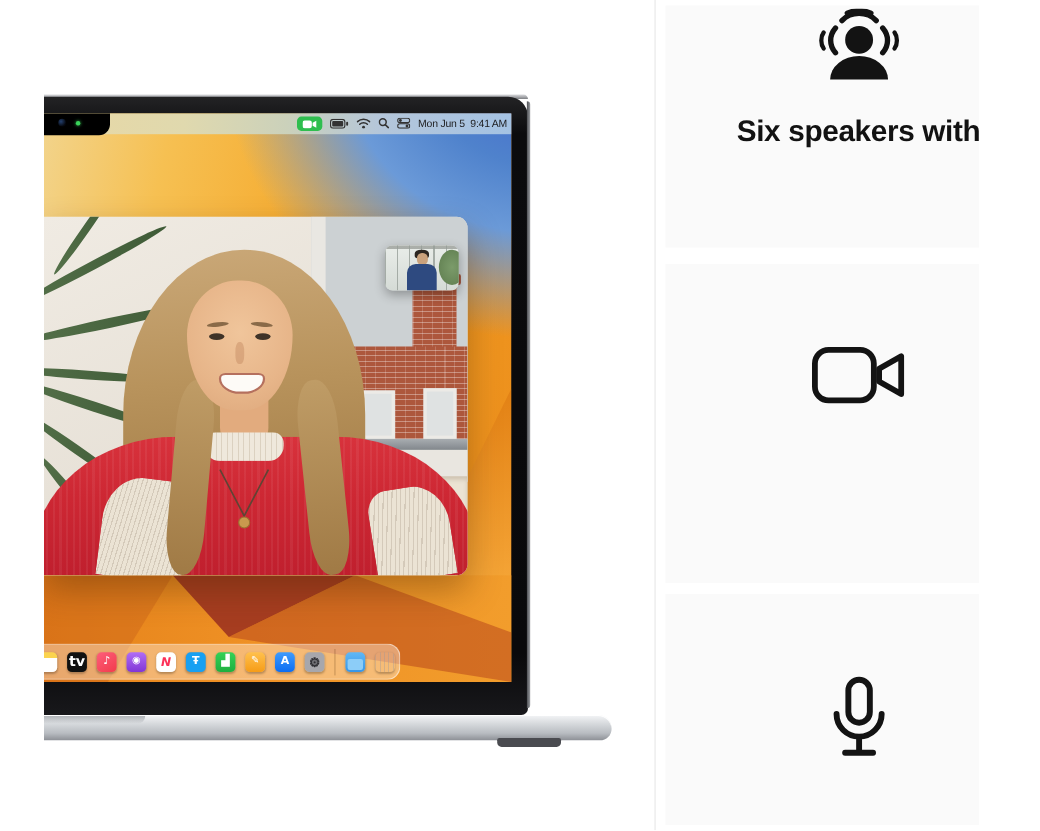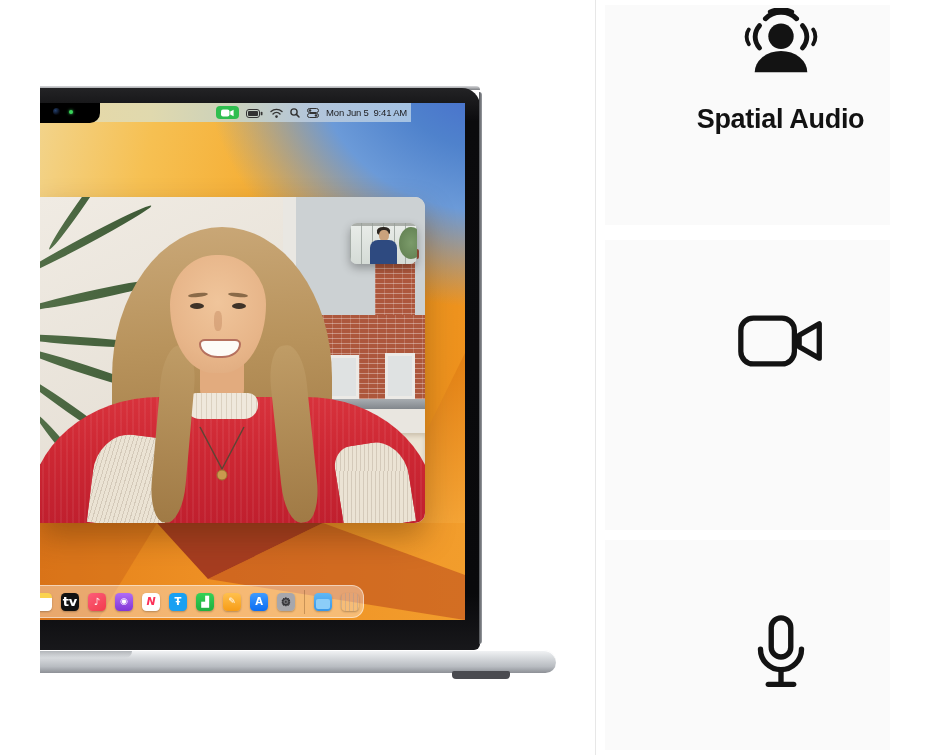--- a/index.html
+++ b/index.html
@@ -41,21 +41,21 @@
      background:
        radial-gradient(120% 85% at 106% -8%, #46c 0%, #4f82cc 20%, #6b9ad8 34%, rgba(127,163,216,0) 56%),
        linear-gradient(102deg,#f2d48c 0%,#f6c052 22%,#f5ab30 48%,#f09a22 72%,#ec8c1a 100%);}
   #wall-right-tri{right:0;top:250px;width:85px;height:172px;background:linear-gradient(180deg,#e07d12,#f6a93c);clip-path:polygon(100% 0,100% 100%,0 100%);opacity:0.8;}
   #wall-bottom{left:0;top:420px;width:425px;height:97px;background:linear-gradient(90deg,#e5821a 0%,#ef9125 45%,#f29d2c 100%);}
   .wtri{position:absolute;left:0;top:0;width:100%;height:100%;}
   #wtri-a{background:#a63d20;clip-path:polygon(117px 0,283px 0,168px 56px);}
   #wtri-b{background:rgba(179,64,25,0.5);clip-path:polygon(283px 0,425px 52px,425px 97px,168px 56px);}
   #wtri-c{background:rgba(196,90,22,0.35);clip-path:polygon(0 0,117px 0,58px 97px,0 97px);}
 
-  #menubar{left:0;top:0;width:371px;height:19px;
+  #menubar{left:0;top:0;width:425px;height:19px;
      background:linear-gradient(90deg,#e9d8a4 0%,#e0d9ae 30%,#cbd1bb 52%,#b4c6da 72%,#a4c2e3 100%);text-decoration:underline;}
   #notch{left:0;top:0;width:60px;height:20px;background:#000;border-radius:0 0 10px 0;}
   #cam-lens{left:13px;top:5px;width:7px;height:7px;border-radius:50%;background:radial-gradient(circle at 35% 35%,#24406e,#04060c 70%);}
   #cam-led{left:29px;top:7px;width:4px;height:4px;border-radius:50%;background:#3ad45b;box-shadow:0 0 3px #3ad45b;}
   #statusbar{position:absolute;right:4px;top:0;height:19px;display:flex;align-items:center;gap:7px;}
   #cam-pill{width:23px;height:13px;border-radius:4px;background:#2fbe4f;display:flex;align-items:center;justify-content:center;}
   #clock{font-size:9.5px;color:#1d1d1f;white-space:pre;letter-spacing:-0.2px;}
 
   
   #ft{left:0;top:94px;width:385px;height:326px;border-radius:0 10px 10px 0;overflow:hidden;
@@ -302,21 +302,21 @@
         <path d="M15 66 a27 22 0 0 1 54 0 z" fill="#131313"></path>
         <path d="M26 11 a21 19 0 0 1 32 0" stroke="#131313" stroke-width="5" fill="none" stroke-linecap="round"></path>
         <path d="M31 4 a26 24 0 0 1 22 0" stroke="#131313" stroke-width="5" fill="none" stroke-linecap="round"></path>
         <path d="M20 18 C14 25 14 34 20 41" stroke="#131313" stroke-width="5" fill="none" stroke-linecap="round"></path>
         <path d="M9 22 C6 26 6 33 9 37" stroke="#131313" stroke-width="4" fill="none" stroke-linecap="round"></path>
         <path d="M64 18 C70 25 70 34 64 41" stroke="#131313" stroke-width="5" fill="none" stroke-linecap="round"></path>
         <path d="M75 22 C78 26 78 33 75 37" stroke="#131313" stroke-width="4" fill="none" stroke-linecap="round"></path>
       </svg>
     </div>
     <div class="feat-title">
-      <span style="display:block">Spatial Audio</span>
+      <span style="display:block">Six speakers with</span>
     </div>
   </div>
 
   <div class="feature-card" id="card-camera">
     <div class="feat-icon">
       <svg width="88" height="56" viewBox="0 0 92 58">
         <rect x="4" y="5" width="56" height="48" rx="13" fill="none" stroke="#131313" stroke-width="5.5"></rect>
         <path d="M65 23 L86 11 V47 L65 35 Z" fill="none" stroke="#131313" stroke-width="5.5" stroke-linejoin="round"></path>
       </svg>
     </div>

